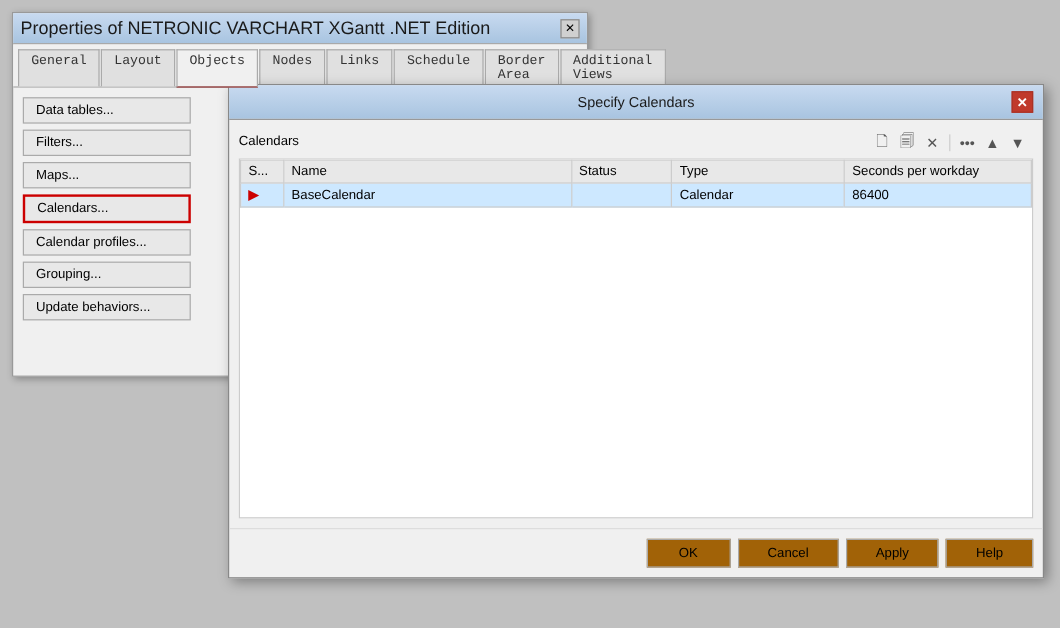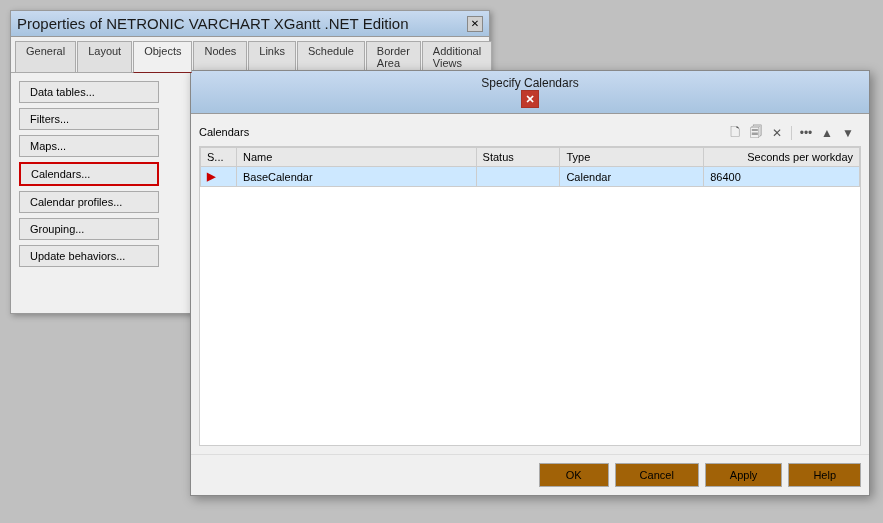--- a/index.html
+++ b/index.html
@@ -63,20 +63,21 @@
 
     .tab {
       padding: 3px 10px;
       font-size: 11px;
       background: #e0e0e0;
       border: 1px solid #aaa;
       border-bottom: none;
       cursor: pointer;
       color: #333;
       position: relative;
+      font-family: Liberation Mono, monospace;
     }
 
     .tab.active {
       background: #f0f0f0;
       border-bottom: 1px solid #7f1d1d;
       z-index: 1;
       margin-bottom: -1px;
     }
 
     .panel-button {
@@ -118,21 +119,20 @@
       box-shadow: 3px 3px 10px rgba(0,0,0,0.35);
     }
 
     .dialog-title-bar {
       background: linear-gradient(to bottom, #c8daf0, #a8c4e0);
       padding: 5px 8px;
       display: flex;
       align-items: center;
       justify-content: space-between;
       border-bottom: 1px solid #999;
-      flex-direction: column;
     }
 
     .dialog-title-text {
       font-size: 12px;
       color: #1a1a1a;
       flex: 1;
       text-align: center;
     }
 
     .dialog-close-btn {
@@ -341,21 +341,21 @@
     </div>
 
     <div class="table-area">
       <table class="calendars-table">
         <thead>
           <tr>
             <th style="width:30px;">S...</th>
             <th style="width:200px;">Name</th>
             <th style="width:70px;">Status</th>
             <th style="width:120px;">Type</th>
-            <th style="width:130px;text-align:right;">Seconds per workday</th>
+            <th style="width:130px;">Seconds per workday</th>
           </tr>
         </thead>
         <tbody>
           <tr class="selected">
             <td><span class="row-indicator">▶</span></td>
             <td>BaseCalendar</td>
             <td></td>
             <td>Calendar</td>
             <td>86400</td>
           </tr>

